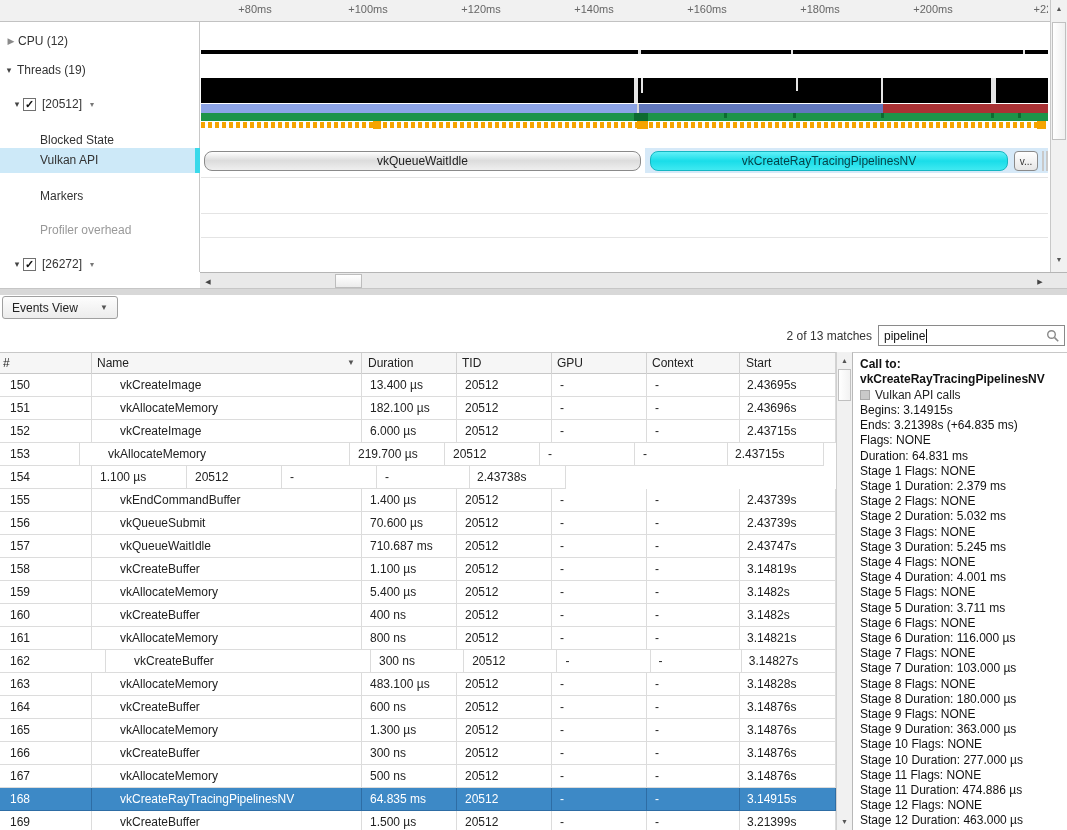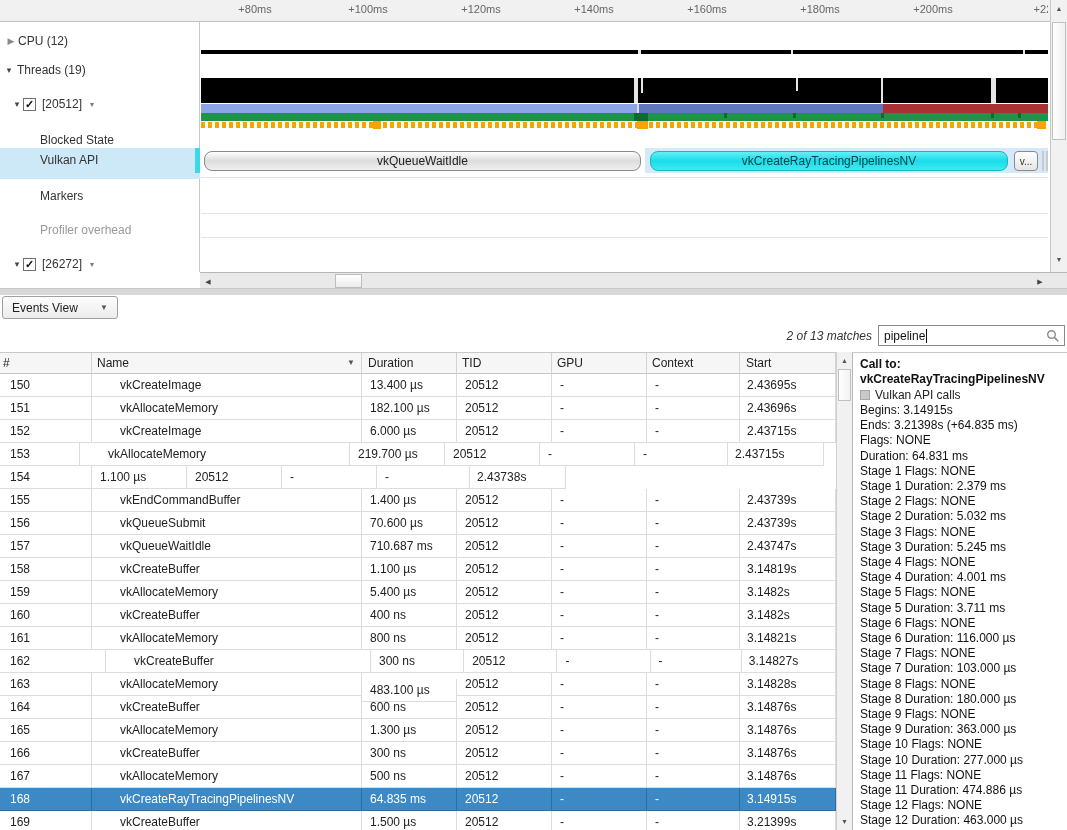--- a/index.html
+++ b/index.html
@@ -27,21 +27,21 @@
   
   #sidebar { left:0; top:22px; width:200px; height:250px; background:#fff; border-right:1px solid #c8c8c8; }
   .sb-row { position:absolute; left:0; width:200px; height:18px; display:flex; align-items:center; }
   .sb-label { color:#333; }
   .sb-label.dim { color:#999; }
   .tri { width:12px; text-align:center; font-size:9px; color:#8a8a8a; }
   .tri.dark { color:#444; }
   .cb { display:inline-block; width:13px; height:13px; border:1px solid #707070; background:#fff;
     font-size:11px; font-weight:bold; line-height:11px; text-align:center; color:#111; margin-right:6px; }
   .caret { font-size:8px; color:#777; margin-left:8px; }
-  #vulkan-row-hl { position:absolute; left:0; top:126px; width:200px; height:31px; background:#cde9f8; }
+  #vulkan-row-hl { position:absolute; left:0; top:126px; width:200px; height:25px; background:#cde9f8; }
   #vulkan-accent { position:absolute; right:0; top:0; width:5px; height:25px; background:#39d9ea; }
 
   
   #tl { left:201px; top:22px; width:847px; height:250px; background:#fff; overflow:hidden; }
   .sepline { position:absolute; left:0; width:847px; height:1px; background:#e4e4e4; }
   #cpu-bar { position:absolute; left:0; top:28px; width:847px; height:4px; background:#000; }
   #thread-bar { position:absolute; left:0; top:56px; width:847px; height:25px; background:#000; }
   .slit { position:absolute; background:#e6e6e6; }
   #blue-strip { position:absolute; left:0; top:82px; width:847px; height:9px; }
   .blue-seg { position:absolute; top:0; height:9px; }
@@ -77,21 +77,21 @@
     background:linear-gradient(90deg,#ffffff,#f0f0f0); border:1px solid #c0c0c0; }
 
   
   #splitter { left:0; top:288px; width:1067px; height:7px; background:#d8d8d8; border-top:1px solid #c6c6c6; }
 
   
   #events-btn { left:2px; top:296px; width:116px; height:23px; border:1px solid #a0a0a0; border-radius:3px;
     background:linear-gradient(#fdfdfd,#ececec); display:flex; align-items:center; }
   #events-btn .lbl { margin-left:9px; color:#222; }
   #events-btn .caret { margin-left:auto; margin-right:9px; font-size:8px; color:#555; }
-  #match-label { left:660px; top:329px; width:212px; text-align:right; color:#333;font-style:italic; }
+  #match-label { left:660px; top:329px; width:212px; text-align:right; color:#333; }
   #search-box { left:878px; top:325px; width:187px; height:21px; border:1px solid #8a8a8a; background:#fff;
     display:flex; align-items:center; }
   #search-box .q { margin-left:5px; color:#111; }
   #search-caret { width:1px; height:14px; background:#111; margin-left:1px; }
   #search-icon { position:absolute; right:4px; top:3px; }
 
   
   #table { left:0; top:352px; width:836px; height:478px; overflow:hidden; background:#fff; border-top:1px solid #c8c8c8; }
   #t-header { display:flex; height:21px; background:#f6f6f6; border-bottom:1px solid #c8c8c8; }
   .hcell { height:21px; line-height:20px; border-right:1px solid #d2d2d2; color:#222; display:flex; }
@@ -387,21 +387,21 @@
           <div class="tcell" style="width: 270px; padding-left: 28px;">vkCreateBuffer</div>
           <div class="tcell" style="width: 95px; padding-left: 8px;">300 ns</div>
           <div class="tcell" style="width: 95px; padding-left: 8px;">20512</div>
           <div class="tcell" style="width: 95px; padding-left: 8px;">-</div>
           <div class="tcell" style="width: 93px; padding-left: 8px;">-</div>
           <div class="tcell" style="width: 96px; padding-left: 7px;">3.14827s</div>
         </div>
         <div class="trow">
           <div class="tcell" style="width: 92px; padding-left: 10px;">163</div>
           <div class="tcell" style="width: 270px; padding-left: 28px;">vkAllocateMemory</div>
-          <div class="tcell" style="width: 95px; padding-left: 8px; margin-top: 6px;">483.100 µs</div>
+          <div class="tcell" style="width: 95px; padding-left: 8px;">483.100 µs</div>
           <div class="tcell" style="width: 95px; padding-left: 8px;">20512</div>
           <div class="tcell" style="width: 95px; padding-left: 8px;">-</div>
           <div class="tcell" style="width: 93px; padding-left: 8px;">-</div>
           <div class="tcell" style="width: 96px; padding-left: 7px;">3.14828s</div>
         </div>
         <div class="trow">
           <div class="tcell" style="width: 92px; padding-left: 10px;">164</div>
           <div class="tcell" style="width: 270px; padding-left: 28px;">vkCreateBuffer</div>
           <div class="tcell" style="width: 95px; padding-left: 8px;">600 ns</div>
           <div class="tcell" style="width: 95px; padding-left: 8px;">20512</div>

